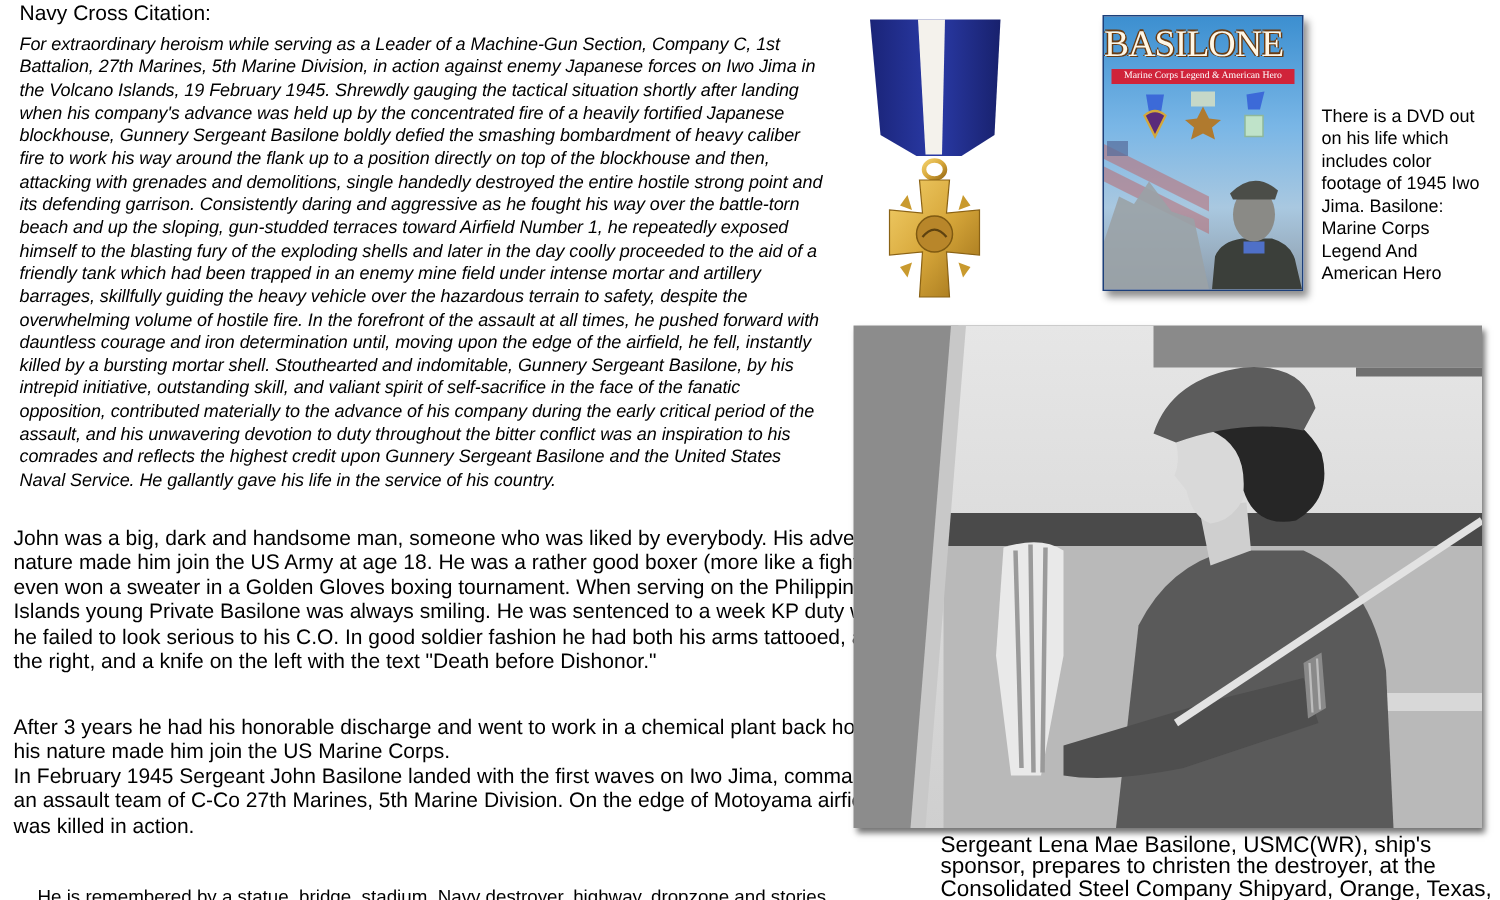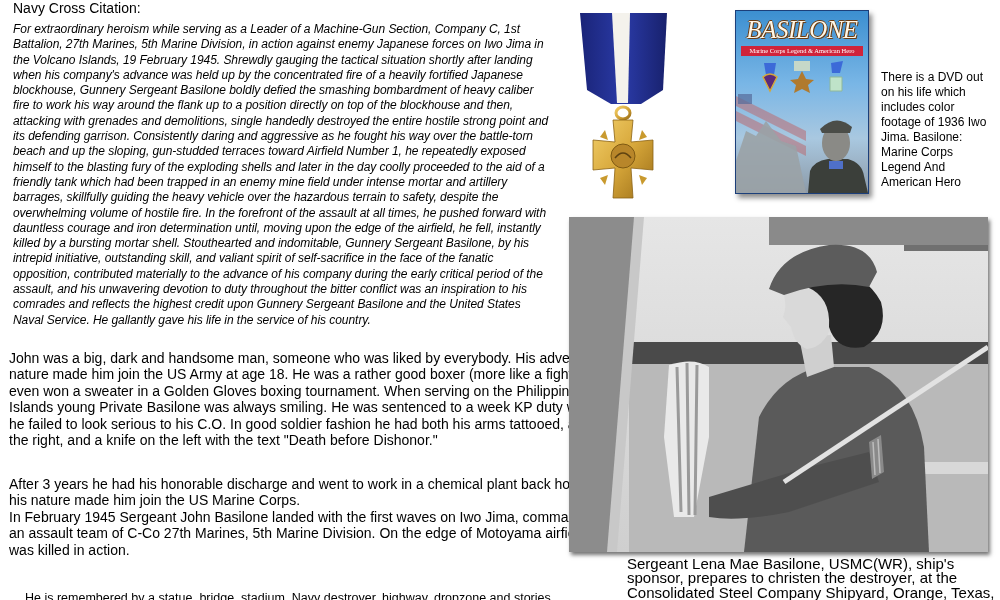--- a/index.html
+++ b/index.html
@@ -32,25 +32,24 @@
     .medal { position: absolute; left: 575px; top: 10px; width: 100px; height: 195px; }
 
     
     .dvd {
       position: absolute; left: 735px; top: 10px; width: 132px; height: 182px;
       background: linear-gradient(180deg, #3c8fd0 0%, #79b6e6 40%, #a9c8e0 70%, #8c9aa8 100%);
       box-shadow: 3px 4px 5px rgba(0,0,0,0.45);
       overflow: hidden; border: 1px solid #1c3f7a;
     }
     .dvd-title {
-      position: absolute; left: 0; right: 0; top: 5px; text-align: center;
+      position: absolute; left: 0; right: 0; top: 5px; text-align: left;
       font-family: "Liberation Serif", "DejaVu Serif", serif;
       font-size: 25px; color: #fff7e6; letter-spacing: -0.5px;
       text-shadow: 1px 1px 0 #6b3c12, -1px 0 0 #6b3c12, 0 -1px 0 #6b3c12;
-      font-style: italic;
     }
     .dvd-sub {
       position: absolute; left: 5px; right: 5px; top: 35px; height: 10px;
       background: #d0233a; color: #fff; text-align: center;
       font-family: "Liberation Serif", serif; font-size: 6.5px; line-height: 10px;
       white-space: nowrap; overflow: hidden;
     }
     .dvd-art { position: absolute; left: 0; top: 0; width: 132px; height: 182px; }
 
     .dvd-caption {
@@ -133,21 +132,21 @@
     <path d="M94 66 L106 66 L106 80 L94 80 Z" fill="#bfe3c9" stroke="#8fb89a"></path>
 
     <path d="M72 182 L74 160 Q78 150 92 148 L112 148 Q126 152 128 165 L132 182 Z" fill="#3b3f3a"></path>
     <ellipse cx="100" cy="132" rx="14" ry="18" fill="#8a8a86"></ellipse>
     <path d="M84 118 Q100 102 116 116 L114 122 L86 122 Z" fill="#4b4d48"></path>
     <rect x="93" y="150" width="14" height="8" fill="#4f70c8"></rect>
   </svg>
   <div class="dvd-title">BASILONE</div>
   <div class="dvd-sub">Marine Corps Legend &amp; American Hero</div>
 </div>
-<p class="dvd-caption">There is a DVD out on his life which includes color footage of 1936 Iwo Jima. Basilone: Marine Corps Legend And American Hero</p>
+<p class="dvd-caption">There is a DVD out on his life which includes color footage of 1945 Iwo Jima. Basilone: Marine Corps Legend And American Hero</p>
 
 <div class="photo">
   <svg width="419" height="335" viewBox="0 0 419 335">
     <defs>
       <linearGradient id="sky" x1="0" y1="0" x2="0" y2="1">
         <stop offset="0" stop-color="#e6e6e6"></stop>
         <stop offset="1" stop-color="#cfcfcf"></stop>
       </linearGradient>
     </defs>
     <rect width="419" height="335" fill="url(#sky)"></rect>

